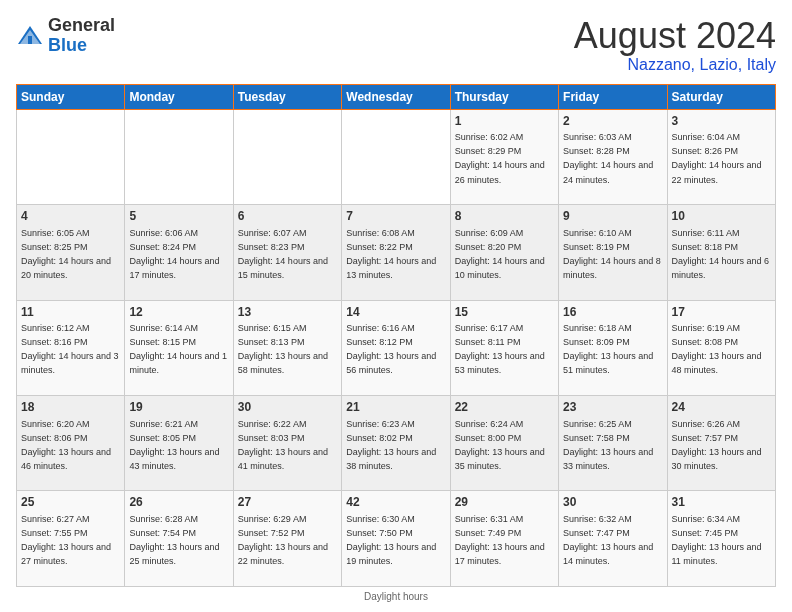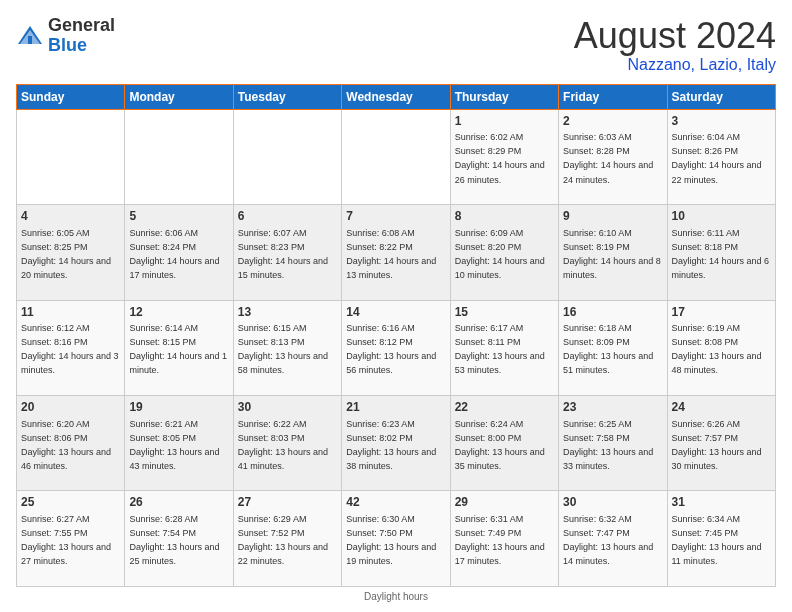--- a/index.html
+++ b/index.html
@@ -161,21 +161,21 @@
         <tr>
           <td><span class="day-number">11</span><span class="day-detail">Sunrise: 6:12 AM<br>Sunset: 8:16 PM<br>Daylight: 14 hours and 3 minutes.</span></td>
           <td><span class="day-number">12</span><span class="day-detail">Sunrise: 6:14 AM<br>Sunset: 8:15 PM<br>Daylight: 14 hours and 1 minute.</span></td>
           <td><span class="day-number">13</span><span class="day-detail">Sunrise: 6:15 AM<br>Sunset: 8:13 PM<br>Daylight: 13 hours and 58 minutes.</span></td>
           <td><span class="day-number">14</span><span class="day-detail">Sunrise: 6:16 AM<br>Sunset: 8:12 PM<br>Daylight: 13 hours and 56 minutes.</span></td>
           <td><span class="day-number">15</span><span class="day-detail">Sunrise: 6:17 AM<br>Sunset: 8:11 PM<br>Daylight: 13 hours and 53 minutes.</span></td>
           <td><span class="day-number">16</span><span class="day-detail">Sunrise: 6:18 AM<br>Sunset: 8:09 PM<br>Daylight: 13 hours and 51 minutes.</span></td>
           <td><span class="day-number">17</span><span class="day-detail">Sunrise: 6:19 AM<br>Sunset: 8:08 PM<br>Daylight: 13 hours and 48 minutes.</span></td>
         </tr>
         <tr>
-          <td><span class="day-number">20</span><span class="day-detail">Sunrise: 6:20 AM<br>Sunset: 8:06 PM<br>Daylight: 13 hours and 46 minutes.</span></td>
+          <td><span class="day-number">18</span><span class="day-detail">Sunrise: 6:20 AM<br>Sunset: 8:06 PM<br>Daylight: 13 hours and 46 minutes.</span></td>
           <td><span class="day-number">19</span><span class="day-detail">Sunrise: 6:21 AM<br>Sunset: 8:05 PM<br>Daylight: 13 hours and 43 minutes.</span></td>
           <td><span class="day-number">30</span><span class="day-detail">Sunrise: 6:22 AM<br>Sunset: 8:03 PM<br>Daylight: 13 hours and 41 minutes.</span></td>
           <td><span class="day-number">21</span><span class="day-detail">Sunrise: 6:23 AM<br>Sunset: 8:02 PM<br>Daylight: 13 hours and 38 minutes.</span></td>
           <td><span class="day-number">22</span><span class="day-detail">Sunrise: 6:24 AM<br>Sunset: 8:00 PM<br>Daylight: 13 hours and 35 minutes.</span></td>
           <td><span class="day-number">23</span><span class="day-detail">Sunrise: 6:25 AM<br>Sunset: 7:58 PM<br>Daylight: 13 hours and 33 minutes.</span></td>
           <td><span class="day-number">24</span><span class="day-detail">Sunrise: 6:26 AM<br>Sunset: 7:57 PM<br>Daylight: 13 hours and 30 minutes.</span></td>
         </tr>
         <tr>
           <td><span class="day-number">25</span><span class="day-detail">Sunrise: 6:27 AM<br>Sunset: 7:55 PM<br>Daylight: 13 hours and 27 minutes.</span></td>
           <td><span class="day-number">26</span><span class="day-detail">Sunrise: 6:28 AM<br>Sunset: 7:54 PM<br>Daylight: 13 hours and 25 minutes.</span></td>

